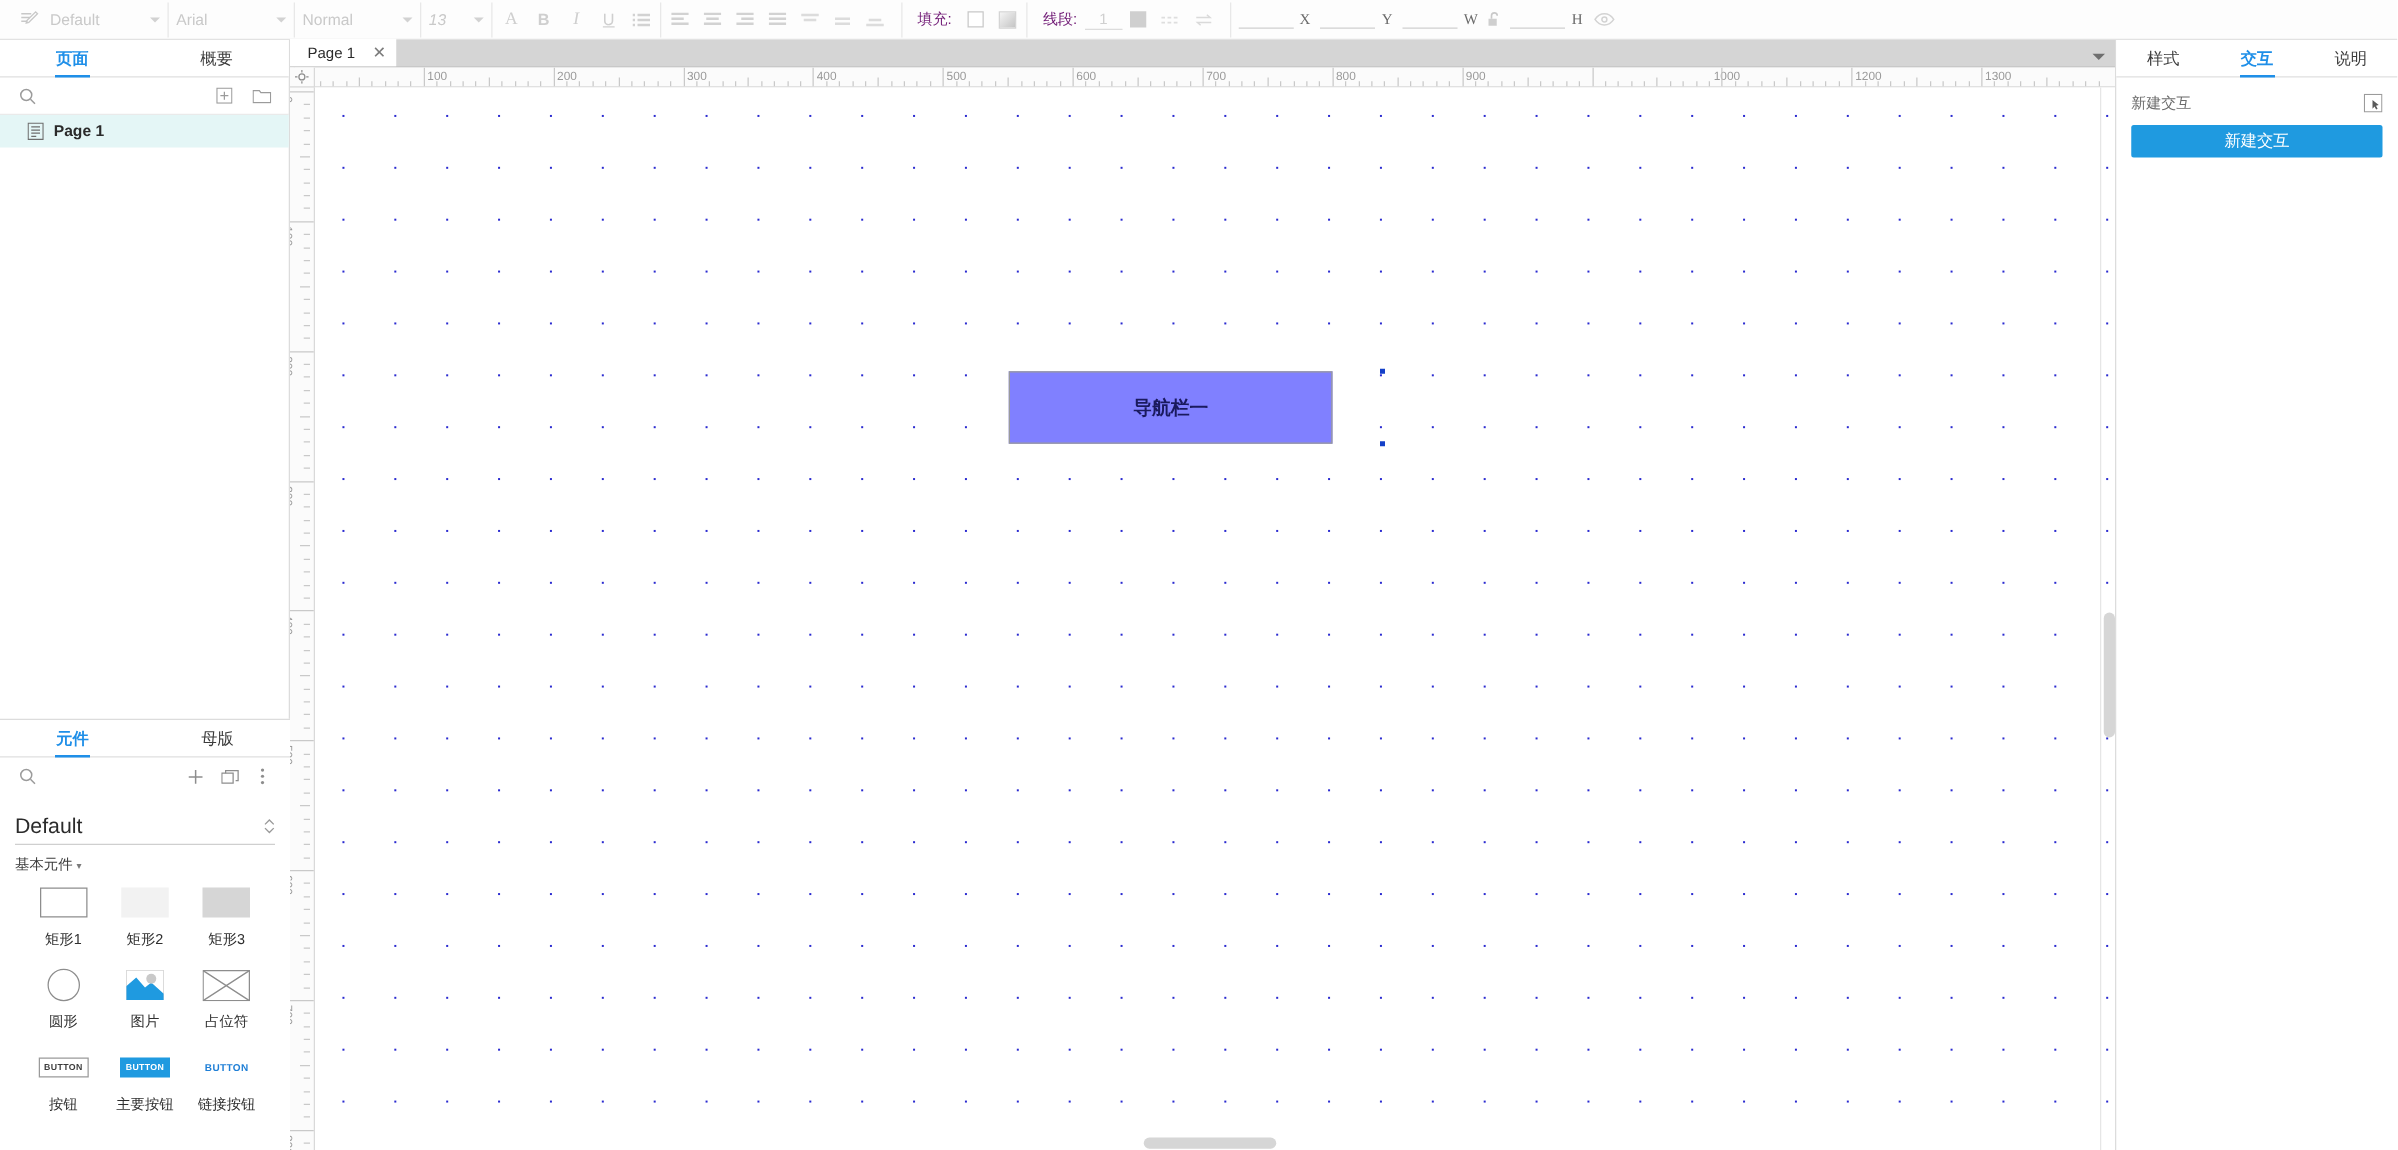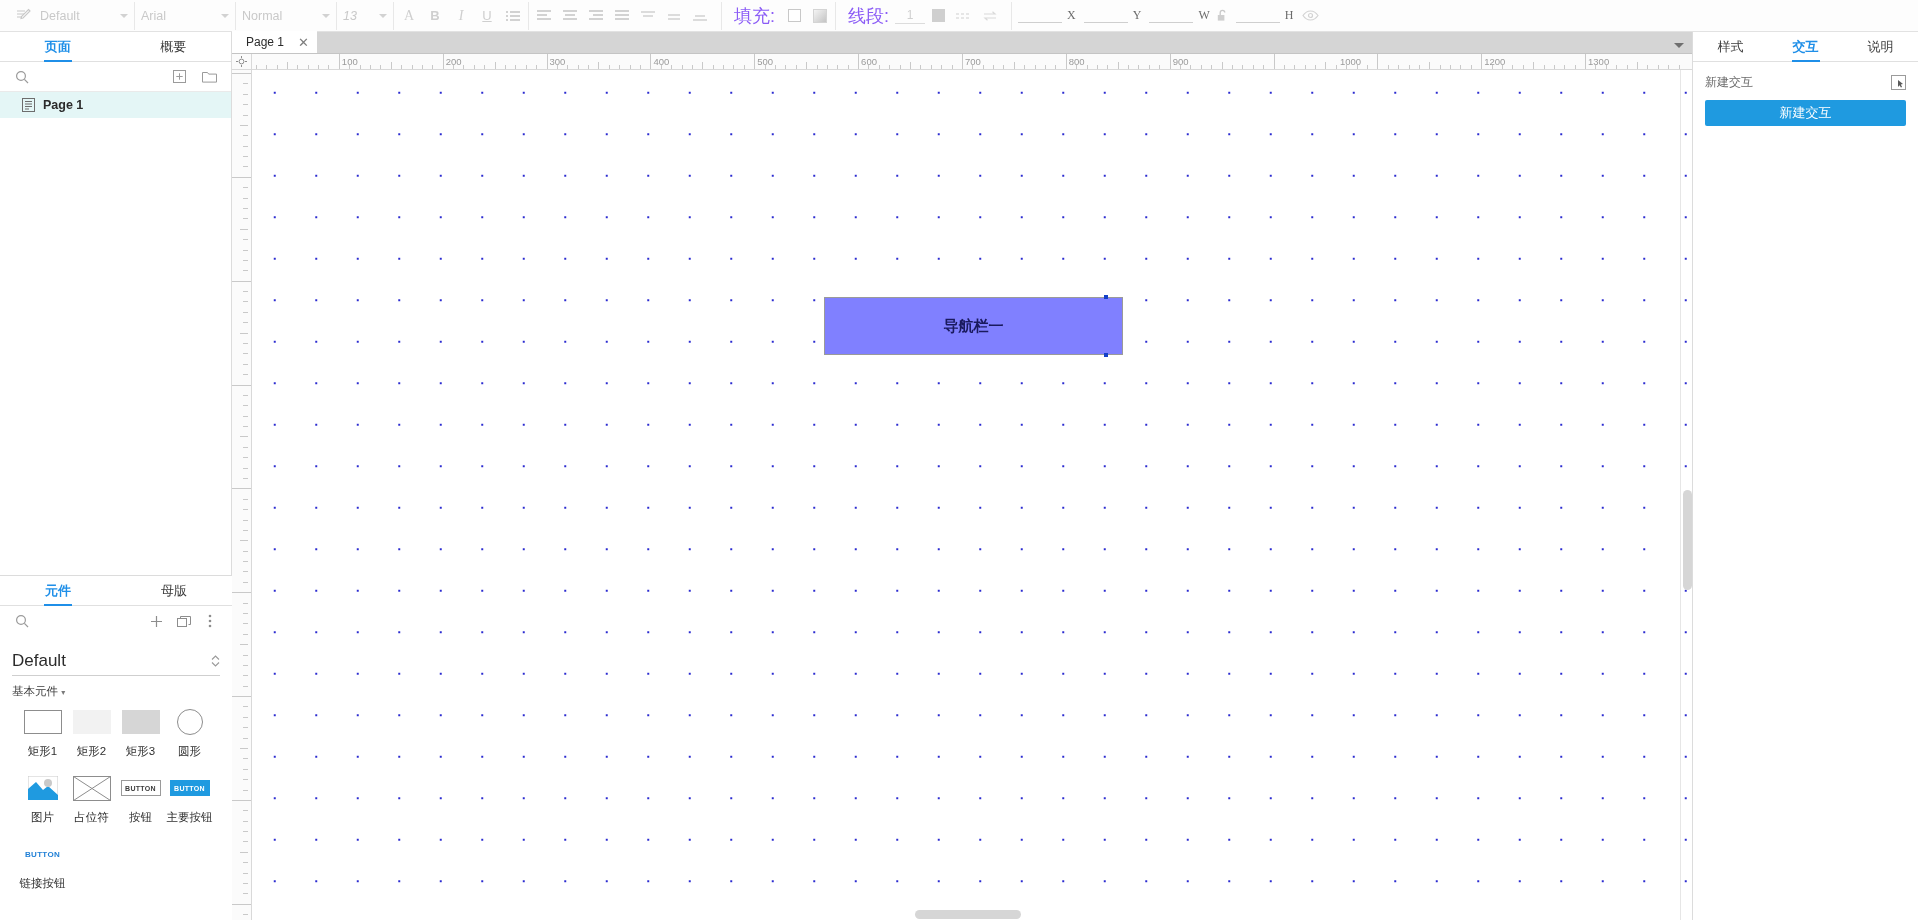--- a/index.html
+++ b/index.html
@@ -31,21 +31,21 @@
   .caret {
     width: 0; height: 0; margin-left: 8px;
     border-left: 4px solid transparent;
     border-right: 4px solid transparent;
     border-top: 4px solid #d2d2d2;
   }
   .tb-icon {
     width: 26px; height: 26px; display: flex; align-items: center;
     justify-content: center; color: #cfcfcf;
   }
-  .tb-label { color: #8b5cf6; font-size: 18px; margin: 0 6px 0 10px; white-space: nowrap; }
+  .tb-label { color: #701a75; font-size: 12px; margin: 0 6px 0 10px; white-space: nowrap; }
   .swatch-outline { width: 13px; height: 13px; border: 1px solid #c8c8c8; background: #fff; }
   .swatch-grad {
     width: 14px; height: 14px;
     background: linear-gradient(135deg,#f4f4f4 0%,#dadada 55%,#c4c4c4 100%);
     border: 1px solid #d4d4d4;
   }
   .swatch-solid { width: 13px; height: 13px; background: #cfcfcf; }
   .num-under {
     width: 30px; color: #d0d0d0; font-size: 12px; text-align: center;
     border-bottom: 1px solid #dcdcdc; padding-bottom: 1px;
@@ -98,21 +98,21 @@
   .lib-select {
     margin: 10px 12px 0 12px; height: 30px; display: flex; align-items: center;
     border-bottom: 1px solid #cfcfcf; font-size: 17px; color: #2b2b2b;
   }
   .lib-select .spacer { flex: 1; }
   .stepper { display: flex; flex-direction: column; color: #9a9a9a; line-height: 6px; font-size: 9px; }
   .lib-section {
     font-size: 11.5px; color: #3c3c3c; padding: 8px 12px 2px 12px;
   }
   .lib-grid {
-    display: grid; grid-template-columns: repeat(4,1fr); padding: 0 18px;
+    display: grid; grid-template-columns: repeat(3,1fr); padding: 0 18px;
   }
   .lib-item {
     display: flex; flex-direction: column; align-items: center;
     padding: 6px 0 8px 0; cursor: default;
   }
   .lib-thumb { height: 30px; display: flex; align-items: center; justify-content: center; }
   .lib-name { font-size: 11.5px; color: #2f2f2f; margin-top: 7px; }
   .r-outline { width: 38px; height: 24px; border: 1px solid #8d8d8d; background: #fff; }
   .r-light   { width: 38px; height: 24px; background: #f2f2f2; }
   .r-dark    { width: 38px; height: 24px; background: #d6d6d6; }
@@ -711,21 +711,21 @@
         <div class="rtick" style="left: 948.035px; top: 11px; width: 1px; height: 5px;"></div>
         <div class="rtick" style="left: 958.42px; top: 11px; width: 1px; height: 5px;"></div>
         <div class="rtick" style="left: 968.805px; top: 11px; width: 1px; height: 5px;"></div>
         <div class="rtick" style="left: 979.19px; top: 11px; width: 1px; height: 5px;"></div>
         <div class="rtick" style="left: 989.575px; top: 8px; width: 1px; height: 8px;"></div>
         <div class="rtick" style="left: 999.96px; top: 11px; width: 1px; height: 5px;"></div>
         <div class="rtick" style="left: 1010.35px; top: 11px; width: 1px; height: 5px;"></div>
         <div class="rtick" style="left: 1020.73px; top: 11px; width: 1px; height: 5px;"></div>
         <div class="rtick" style="left: 1031.12px; top: 11px; width: 1px; height: 5px;"></div>
         <div class="rtick" style="left: 1041.5px; top: 0px; width: 1px; height: 16px;"></div>
-        <div class="rlabel" style="left: 1072px; top: 2px; padding-left: 36px;">1000</div>
+        <div class="rlabel" style="left: 1103px; top: 2px; padding-left: 36px;">1000</div>
         <div class="rtick" style="left: 1051.88px; top: 11px; width: 1px; height: 5px;"></div>
         <div class="rtick" style="left: 1062.27px; top: 11px; width: 1px; height: 5px;"></div>
         <div class="rtick" style="left: 1072.65px; top: 11px; width: 1px; height: 5px;"></div>
         <div class="rtick" style="left: 1083.04px; top: 11px; width: 1px; height: 5px;"></div>
         <div class="rtick" style="left: 1093.42px; top: 8px; width: 1px; height: 8px;"></div>
         <div class="rtick" style="left: 1103.81px; top: 11px; width: 1px; height: 5px;"></div>
         <div class="rtick" style="left: 1114.19px; top: 11px; width: 1px; height: 5px;"></div>
         <div class="rtick" style="left: 1124.58px; top: 11px; width: 1px; height: 5px;"></div>
         <div class="rtick" style="left: 1134.96px; top: 11px; width: 1px; height: 5px;"></div>
         <div class="rtick" style="left: 1145.35px; top: 0px; width: 1px; height: 16px;"></div>
@@ -850,21 +850,21 @@
         <div class="rtick" style="top: 792.26px; left: 11px; height: 1px; width: 5px;"></div>
         <div class="rtick" style="top: 802.645px; left: 11px; height: 1px; width: 5px;"></div>
         <div class="rtick" style="top: 813.03px; left: 11px; height: 1px; width: 5px;"></div>
         <div class="rtick" style="top: 823.415px; left: 11px; height: 1px; width: 5px;"></div>
         <div class="rtick" style="top: 833.8px; left: 0px; height: 1px; width: 20px;"></div>
         <div class="rlabel" style="top: 837.8px; left: 3px; transform: rotate(90deg); transform-origin: left top; white-space: nowrap;">800</div>
         <div class="rtick" style="top: 844.185px; left: 11px; height: 1px; width: 5px;"></div>
       </div>
 
     <div class="canvas">
-      <div class="navbox" style="left:572px; top:227px; width:299px; height:58px;">
+      <div class="navbox" style="left:555px; top:227px; width:259px; height:58px;">
         <span>导航栏一</span>
       </div>
       <div class="handle" style="left:852px; top:225px;"></div>
       <div class="handle" style="left:852px; top:283px;"></div>
     </div>
 
     <div class="vscroll">
       <div class="vthumb" style="top:420px; height:100px;"></div>
     </div>
     <div class="hscroll">

